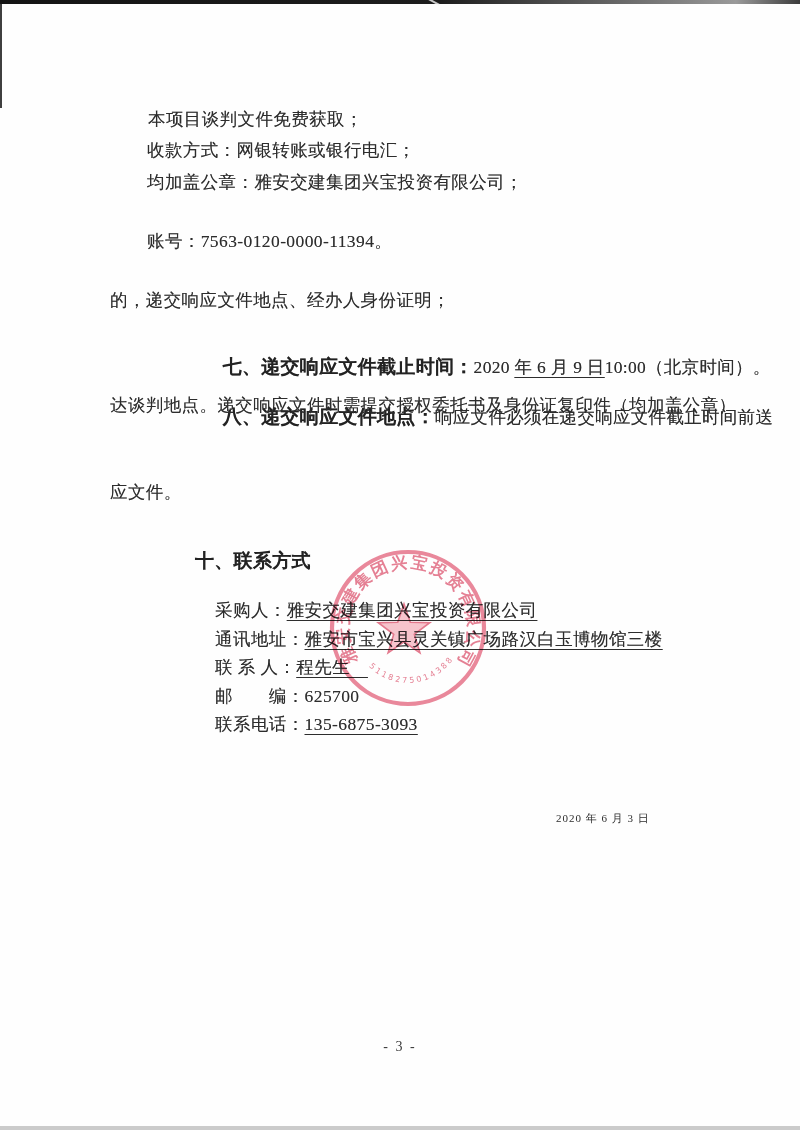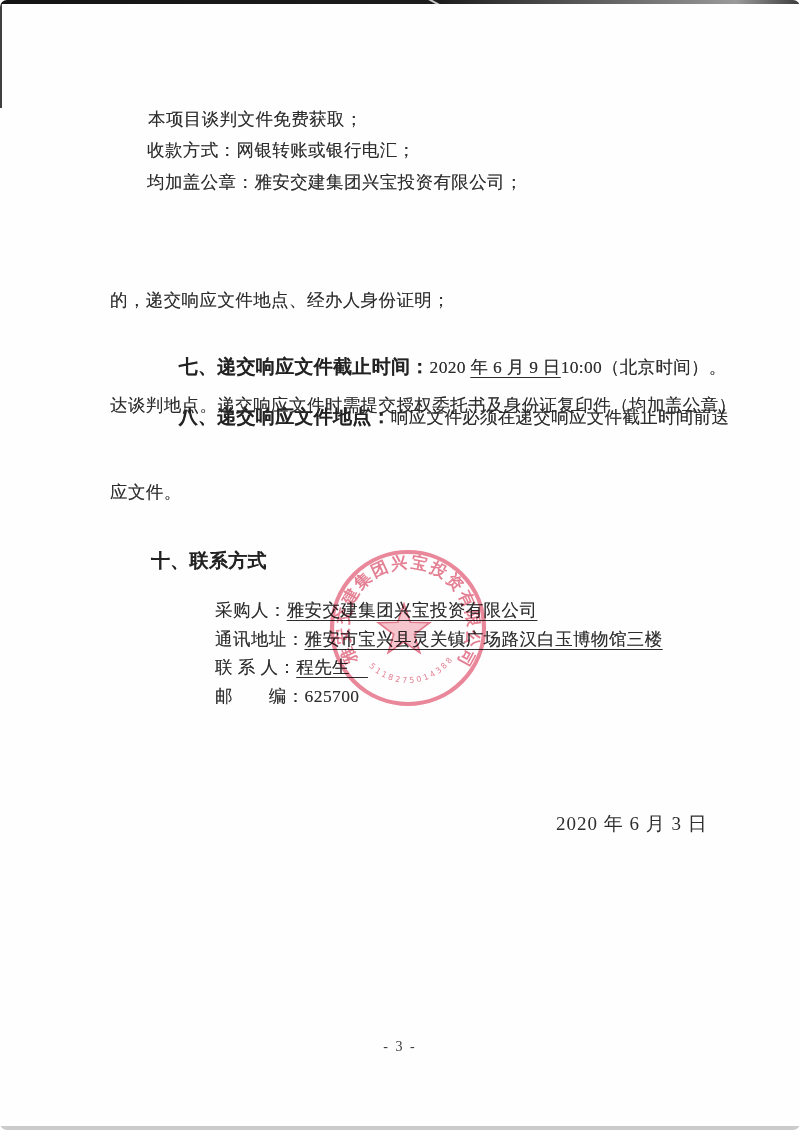--- a/index.html
+++ b/index.html
@@ -1,43 +1,43 @@
 <!DOCTYPE html>
 <html><head>
 <meta charset="utf-8">
 <style>
   html,body{margin:0;padding:0;background:#ffffff;}
   .page{
     position:relative;width:800px;height:1130px;background:#fefefe;
     overflow:hidden;color:#2d2d2d;
     font-family:"Liberation Serif","DejaVu Serif",serif;
-    border-radius:7px;
   }
   .edge-top{position:absolute;left:0;top:0;width:800px;height:4px;
     background:linear-gradient(90deg,#141414 0%,#1d1d1d 55%,#6a6a6a 78%,#9a9a9a 92%,#3c3c3c 100%);}
   .edge-left{position:absolute;left:0;top:4px;width:2px;height:104px;background:#3f3f3f;}
   .edge-bottom{position:absolute;left:0;bottom:0;width:800px;height:4px;background:#cbcbcb;}
   .line{
     position:absolute;white-space:pre;font-size:17.5px;line-height:22px;
     letter-spacing:0.4px;text-shadow:0 0 .4px rgba(40,40,40,.45);
   }
   .hline{
     position:absolute;white-space:pre;line-height:26px;
     font-family:"DejaVu Sans","Liberation Sans",sans-serif;
     font-weight:bold;font-size:19px;letter-spacing:0.3px;color:#222;
     text-shadow:0 0 .4px rgba(30,30,30,.5);
+    margin-left:44px;
   }
   .hline .body-part{
     font-family:"Liberation Serif","DejaVu Serif",serif;
     font-weight:normal;font-size:17.5px;color:#2d2d2d;
   }
   .bold-num{font-weight:bold;}
   .u{text-decoration:underline;text-decoration-thickness:1px;text-underline-offset:4px;}
   .sub .label{letter-spacing:0.4px;}
-  .date-line{position:absolute;white-space:pre;font-size:19px;letter-spacing:1px;}
+  .date-line{position:absolute;white-space:pre;font-size:11px;letter-spacing:1px;}
   .page-num{position:absolute;left:0;width:800px;text-align:center;
     font-size:14px;letter-spacing:2px;color:#3a3a3a;}
   .stamp{position:absolute;left:323px;top:543px;width:170px;height:170px;
     mix-blend-mode:multiply;opacity:.88;}
   .stamp svg{width:100%;height:100%;}
   .stamp .ring{fill:none;stroke:#e25a74;stroke-width:4.2;opacity:.82;}
   .stamp .star{fill:rgba(235,110,130,.50);stroke:#dd5670;stroke-width:1.6;opacity:.9;}
   .stamp .arc-company{fill:#dd5670;opacity:.85;
     font-family:"DejaVu Sans","Liberation Sans",sans-serif;
     font-weight:bold;font-size:16.5px;letter-spacing:2.2px;}
@@ -53,20 +53,21 @@
 <div class="page">
 
   <div class="edge-top"></div>
   <div class="smudge"></div>
   <div class="edge-left"></div>
   <div class="edge-bottom"></div>
 
   <div class="line" style="left:148px;top:108px">本项目谈判文件免费获取；</div>
   <div class="line" style="left:147px;top:139px">收款方式：网银转账或银行电汇；</div>
   <div class="line" style="left:147px;top:171px">均加盖公章：雅安交建集团兴宝投资有限公司；</div>
+  <div class="line" style="left:147px;top:230px">账号：7563-0120-0000-11394。</div>
   <div class="line" style="left:110px;top:289px">的，递交响应文件地点、经办人身份证明；</div>
 
   <div class="hline" style="left:151px;top:327px">
     <span>七、递交响应文件截止时间：</span><span class="body-part bold-num">2020 </span><span class="body-part u">年 6 月 9 日</span><span class="body-part">10:00（北京时间）。</span>
   </div>
 
   <div class="hline" style="left:151px;top:377px">
     <span>八、递交响应文件地点：</span><span class="body-part">响应文件必须在递交响应文件截止时间前送</span>
   </div>
   <div class="line" style="left:110px;top:394px">达谈判地点。递交响应文件时需提交授权委托书及身份证复印件（均加盖公章）</div>
@@ -80,20 +81,23 @@
   </div>
   <div class="line sub" style="left:196px;top:577px">
     <span class="label">采购人：</span><span class="u">雅安交建集团兴宝投资有限公司</span>
   </div>
   <div class="line sub" style="left:196px;top:634px">
     <span class="label">联 系 人：</span><span class="u">程先生　</span>
   </div>
   <div class="line sub" style="left:196px;top:663px">
     <span class="label">邮　　编：</span><span>625700</span>
   </div>
+  <div class="line sub" style="left:196px;top:691px">
+    <span class="label">联系电话：</span><span class="u">135-6875-3093</span>
+  </div>
 
   <div class="stamp">
     <svg viewBox="0 0 170 170" xmlns="http://www.w3.org/2000/svg">
       <defs>
         <path id="arcTop" d="M 35.9 119.4 A 60 60 0 1 1 134.1 119.4" fill="none"></path>
         <path id="arcBottom" d="M 37.4 112.5 A 55 55 0 0 0 132.6 112.5" fill="none"></path>
       </defs>
       <circle class="ring" cx="85" cy="85" r="76"></circle>
       <path class="star" d="M 81 61 L 87.3 79.3 L 106.7 79.7 L 91.3 91.3 L 96.9 109.8 L 81 98.8 L 65.1 109.8 L 70.7 91.3 L 55.3 79.7 L 74.7 79.3 Z"></path>
       <text class="arc-company">

